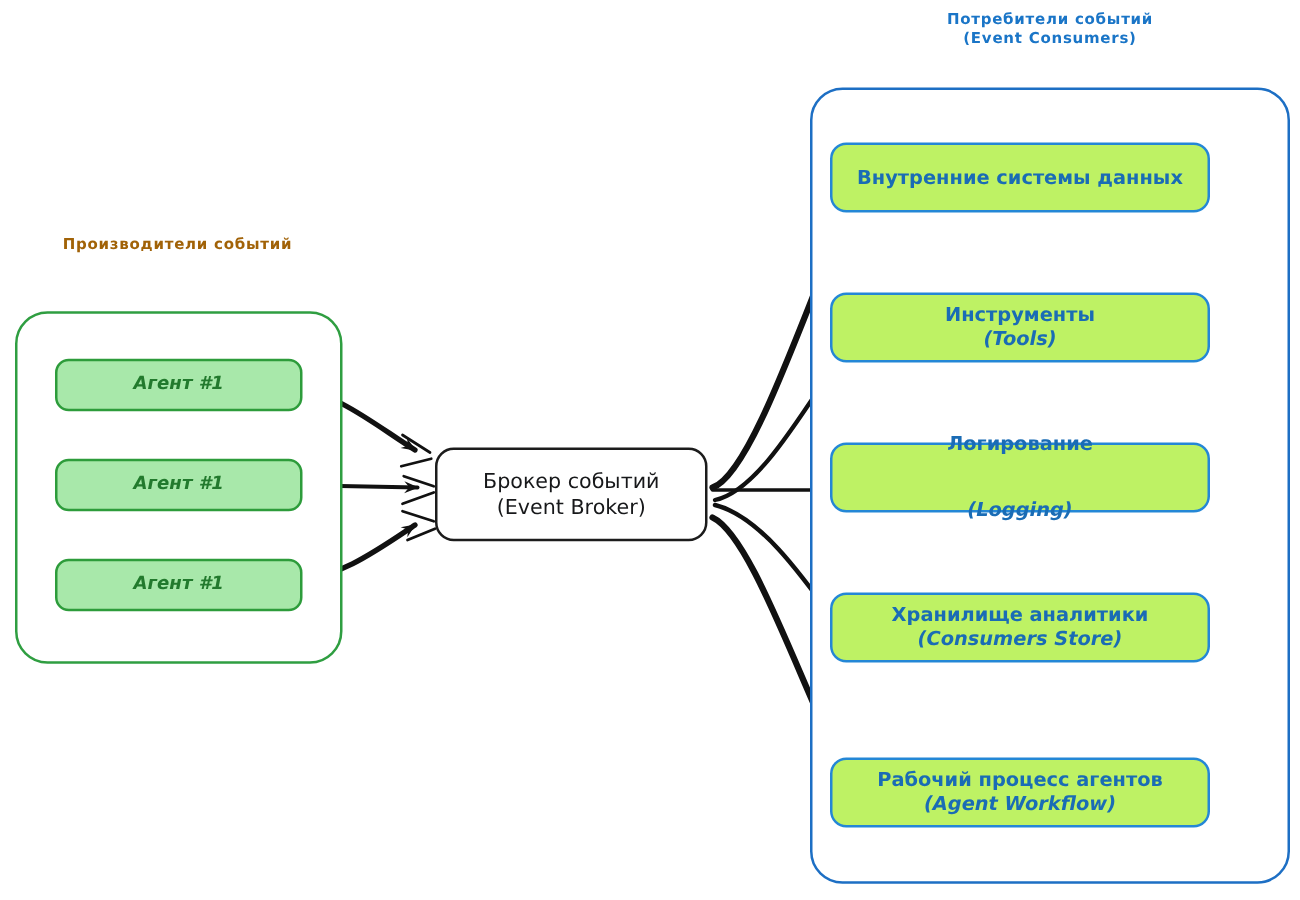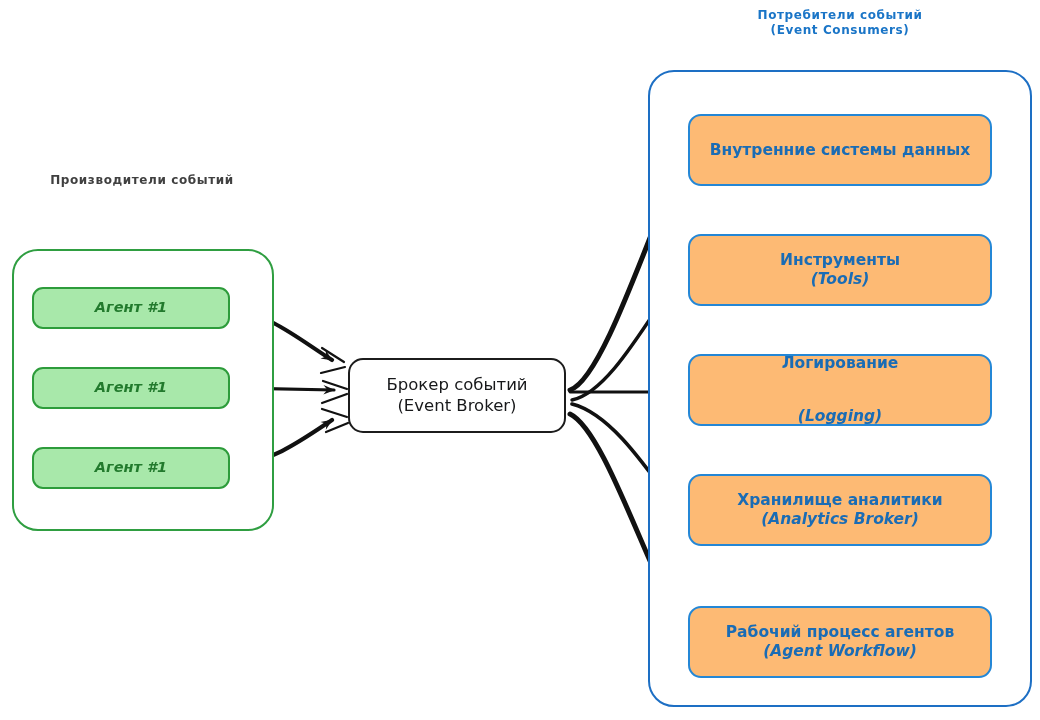--- a/index.html
+++ b/index.html
@@ -34,23 +34,23 @@
     line-height: 1.26;
     font-size: 12px;
     font-weight: 600;
     letter-spacing: 0.6px;
     white-space: nowrap;
   }
   .group-title .l2 { display: block; }
 
   #producers-title {
     left: 8px;
-    top: 173px;
+    top: 188px;
     width: 268px;
-    color: #404040;
+    color: #a16207;
   }
   #consumers-title {
     left: 655px;
     top: 8px;
     width: 370px;
     color: #1a75c7;
   }
 
   
   .group-box {
@@ -84,21 +84,21 @@
     align-items: center;
     justify-content: center;
     text-align: center;
     line-height: 1.22;
     border-radius: 13px;
   }
   .node .line1 { display: block; }
   .node .line2 { display: block; }
 
   .agent {
-    left: 32px;
+    left: 44px;
     width: 198px;
     height: 42px;
     background: #a8e8aa;
     border: 2.2px solid #2d9c3b;
     border-radius: 11px;
     color: #227a2d;
     font-size: 14.5px;
     font-style: italic;
     font-weight: 600;
   }
@@ -113,24 +113,24 @@
     height: 75px;
     background: #ffffff;
     border: 2.6px solid #1c1c1c;
     border-radius: 15px;
     color: #17181a;
     font-size: 16.5px;
     text-align: right;
   }
 
   .consumer {
-    left: 688px;
+    left: 664px;
     width: 304px;
-    height: 72px;
-    background: #fdba74;
+    height: 56px;
+    background: #bef264;
     border: 2.4px solid #2487d6;
     border-radius: 13px;
     color: #1a6cb5;
     font-size: 15.5px;
     font-weight: 600;
   }
   .consumer .line2 { font-style: italic; font-weight: 600; }
   #consumer-0 { top: 114px; }
   #consumer-1 { top: 234px; }
   #consumer-2 { top: 354px; gap: 34px; }
@@ -221,20 +221,20 @@
   <div class="node consumer" id="consumer-1">
     <span class="line1">Инструменты</span>
     <span class="line2">(Tools)</span>
   </div>
   <div class="node consumer" id="consumer-2">
     <span class="line1">Логирование</span>
     <span class="line2">(Logging)</span>
   </div>
   <div class="node consumer" id="consumer-3">
     <span class="line1">Хранилище аналитики</span>
-    <span class="line2">(Analytics Broker)</span>
+    <span class="line2">(Consumers Store)</span>
   </div>
   <div class="node consumer" id="consumer-4">
     <span class="line1">Рабочий процесс агентов</span>
     <span class="line2">(Agent Workflow)</span>
   </div>
 
 </div>
 
 </body></html>

